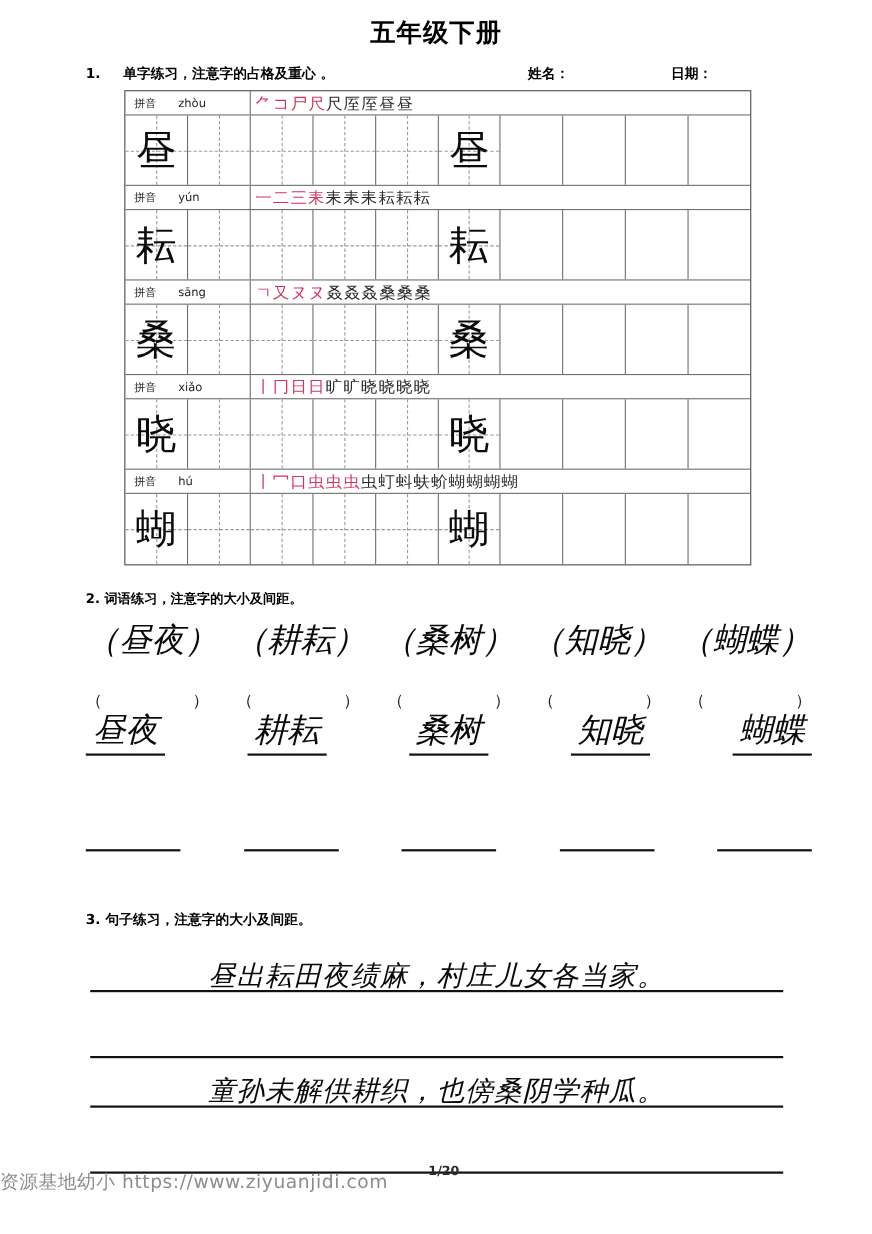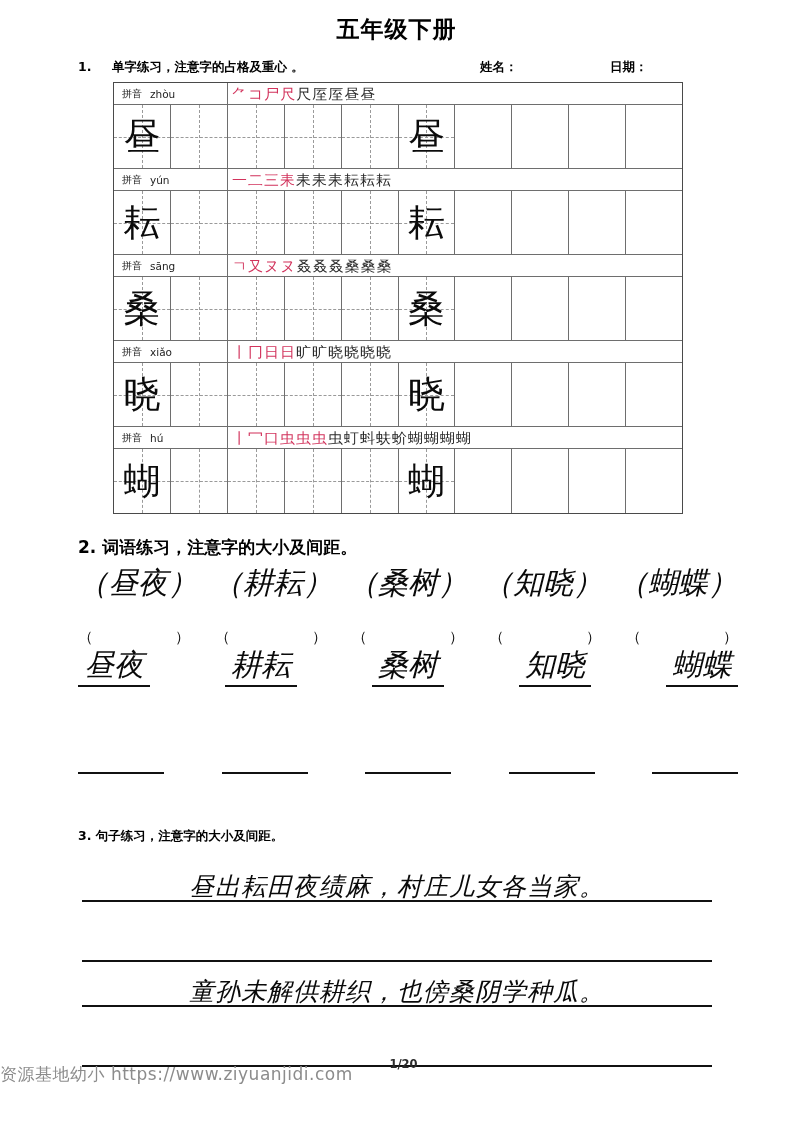--- a/index.html
+++ b/index.html
@@ -81,21 +81,21 @@
     box-sizing: border-box;
   }
   .pinyin-cell {
     width: 114px;
     flex: 0 0 114px;
     border-right: 1px solid #6e6e6e;
     box-sizing: border-box;
     display: flex;
     align-items: center;
     padding-left: 8px;
-    gap: 8px;
+    gap: 20px;
     font-size: 10px;
   }
   .pinyin-label { font-size: 10px; color: #222; }
   .pinyin-value {
     font-size: 10.5px;
     color: #222;
     font-family: "DejaVu Sans", "Liberation Sans", sans-serif;
   }
   .stroke-seq {
     flex: 1 1 auto;
@@ -155,21 +155,21 @@
     font-family: "DejaVu Serif", "Liberation Serif", serif;
     color: #0b0b0b;
     font-weight: 500;
   }
 
   
   .sec2-head {
     position: absolute;
     left: 78px;
     top: 536px;
-    font-size: 17px;
+    font-size: 12px;
     font-weight: bold;
   }
   .words-row {
     position: absolute;
     left: 78px;
     width: 660px;
     display: flex;
     justify-content: space-between;
   }
   .word-paren {

